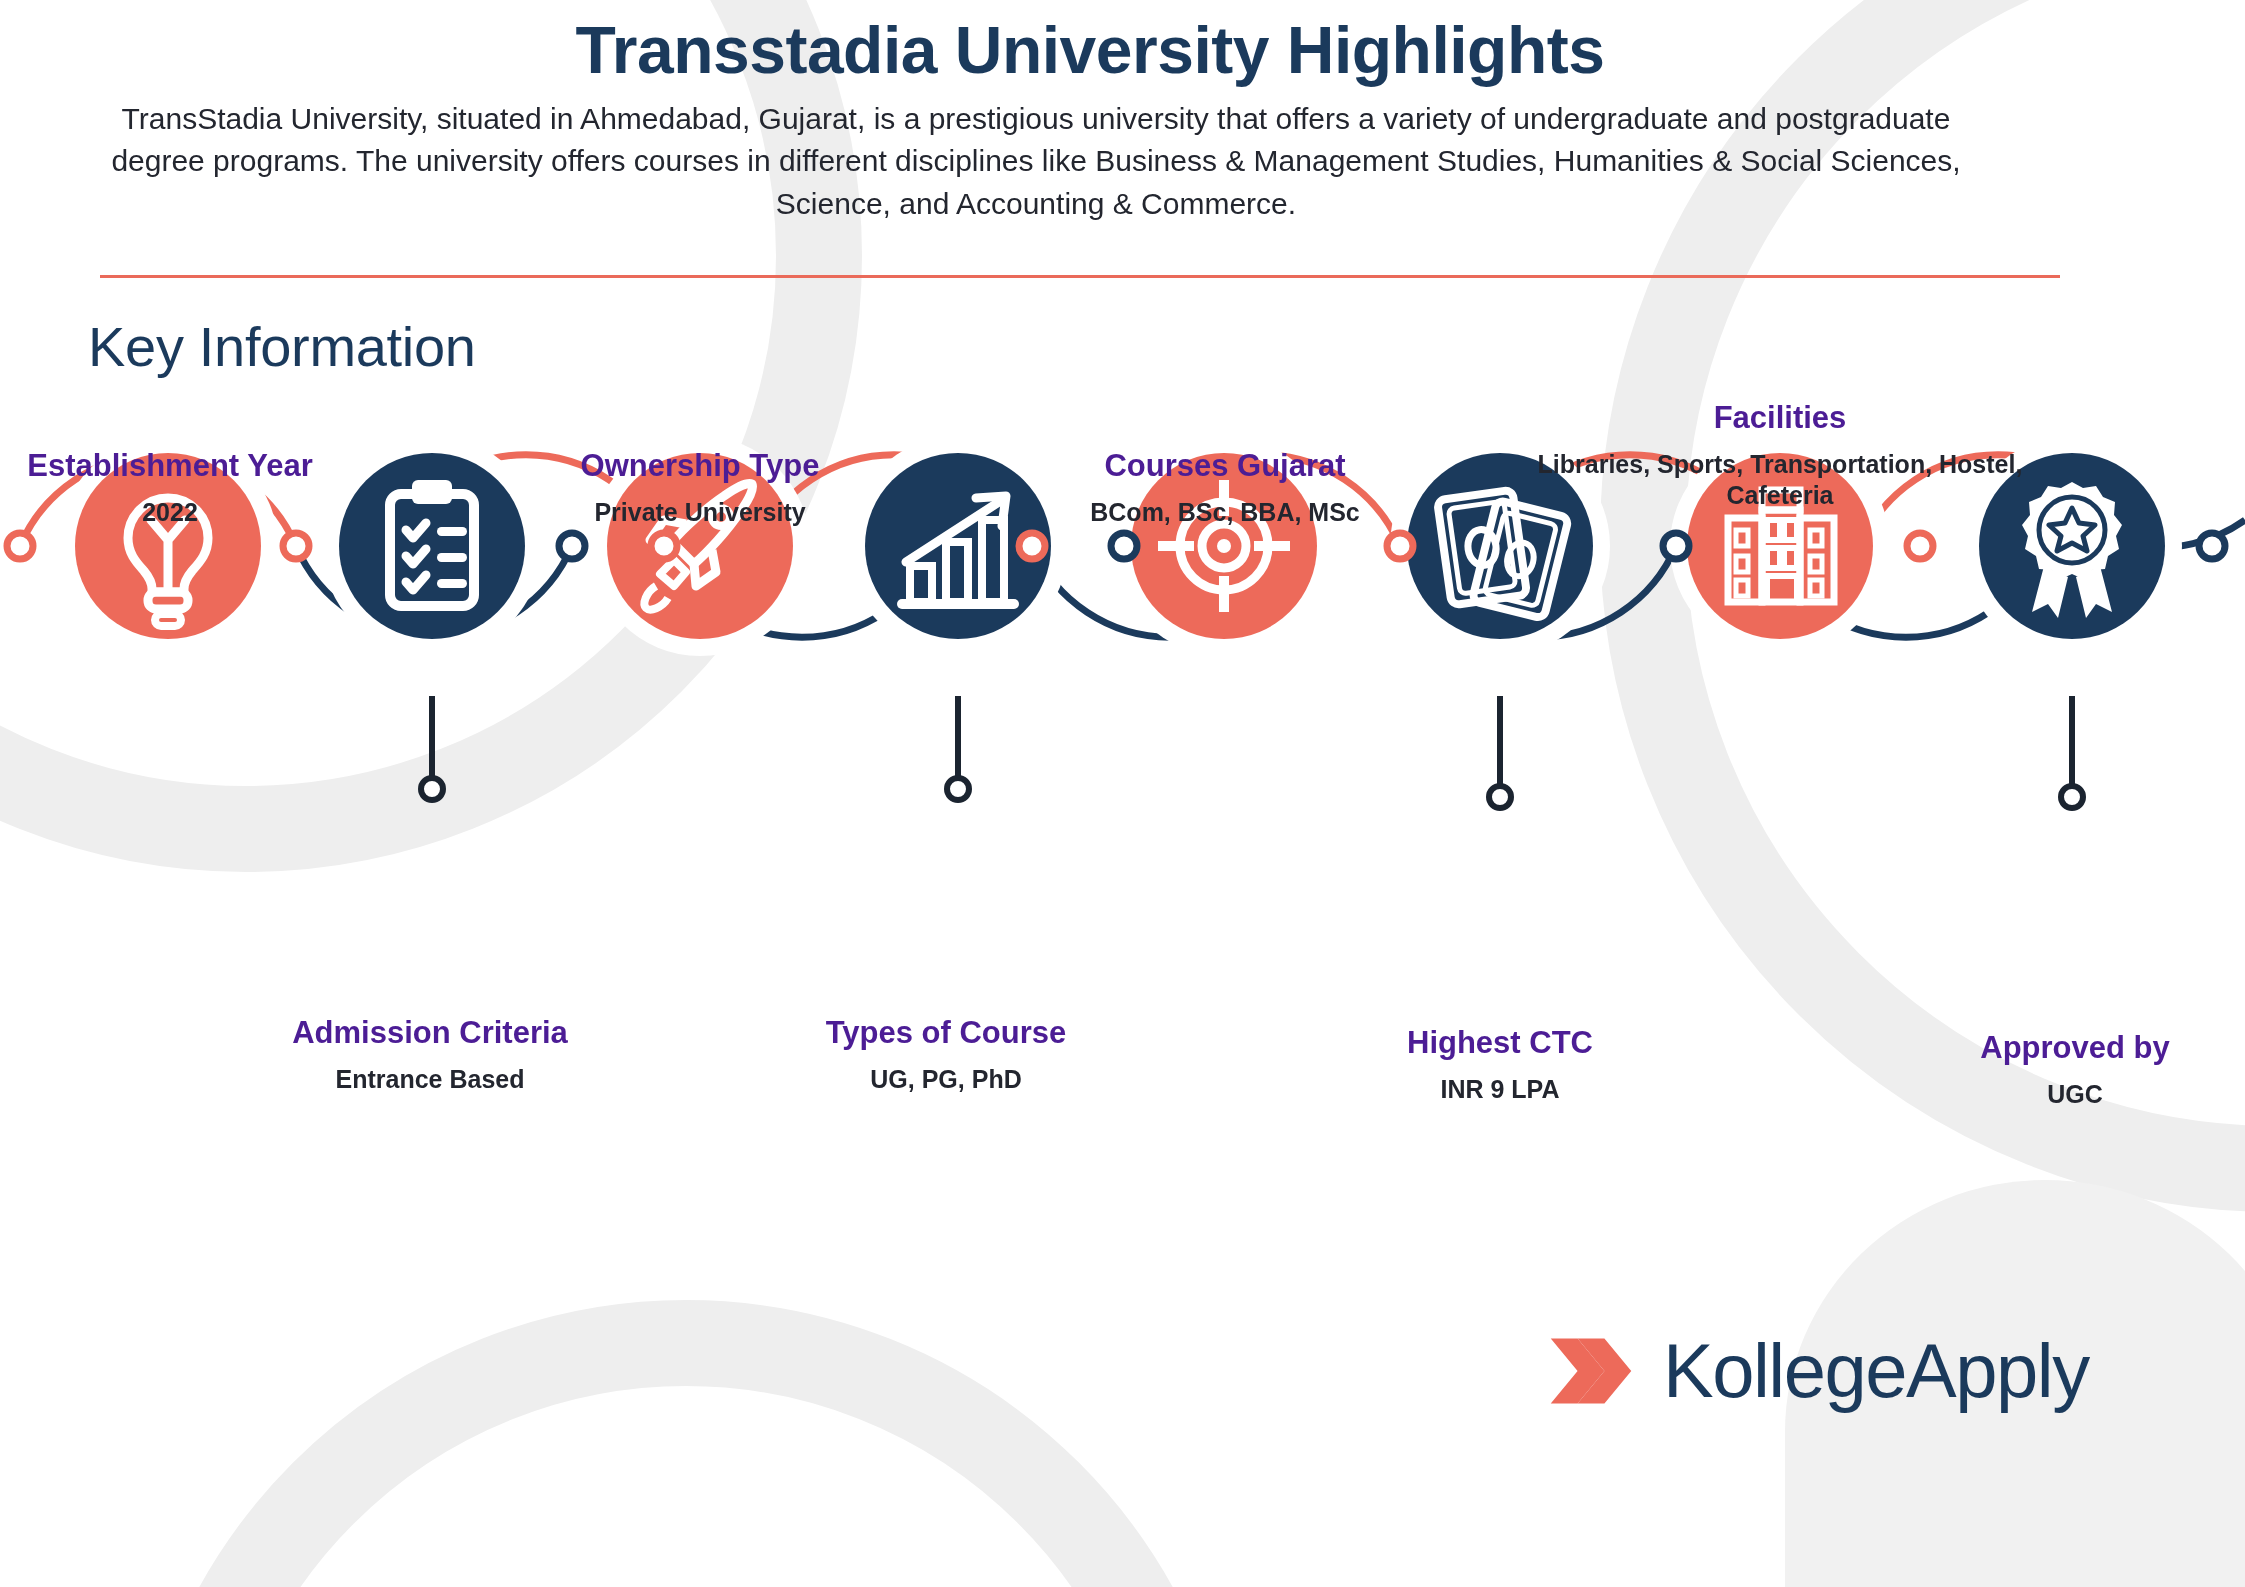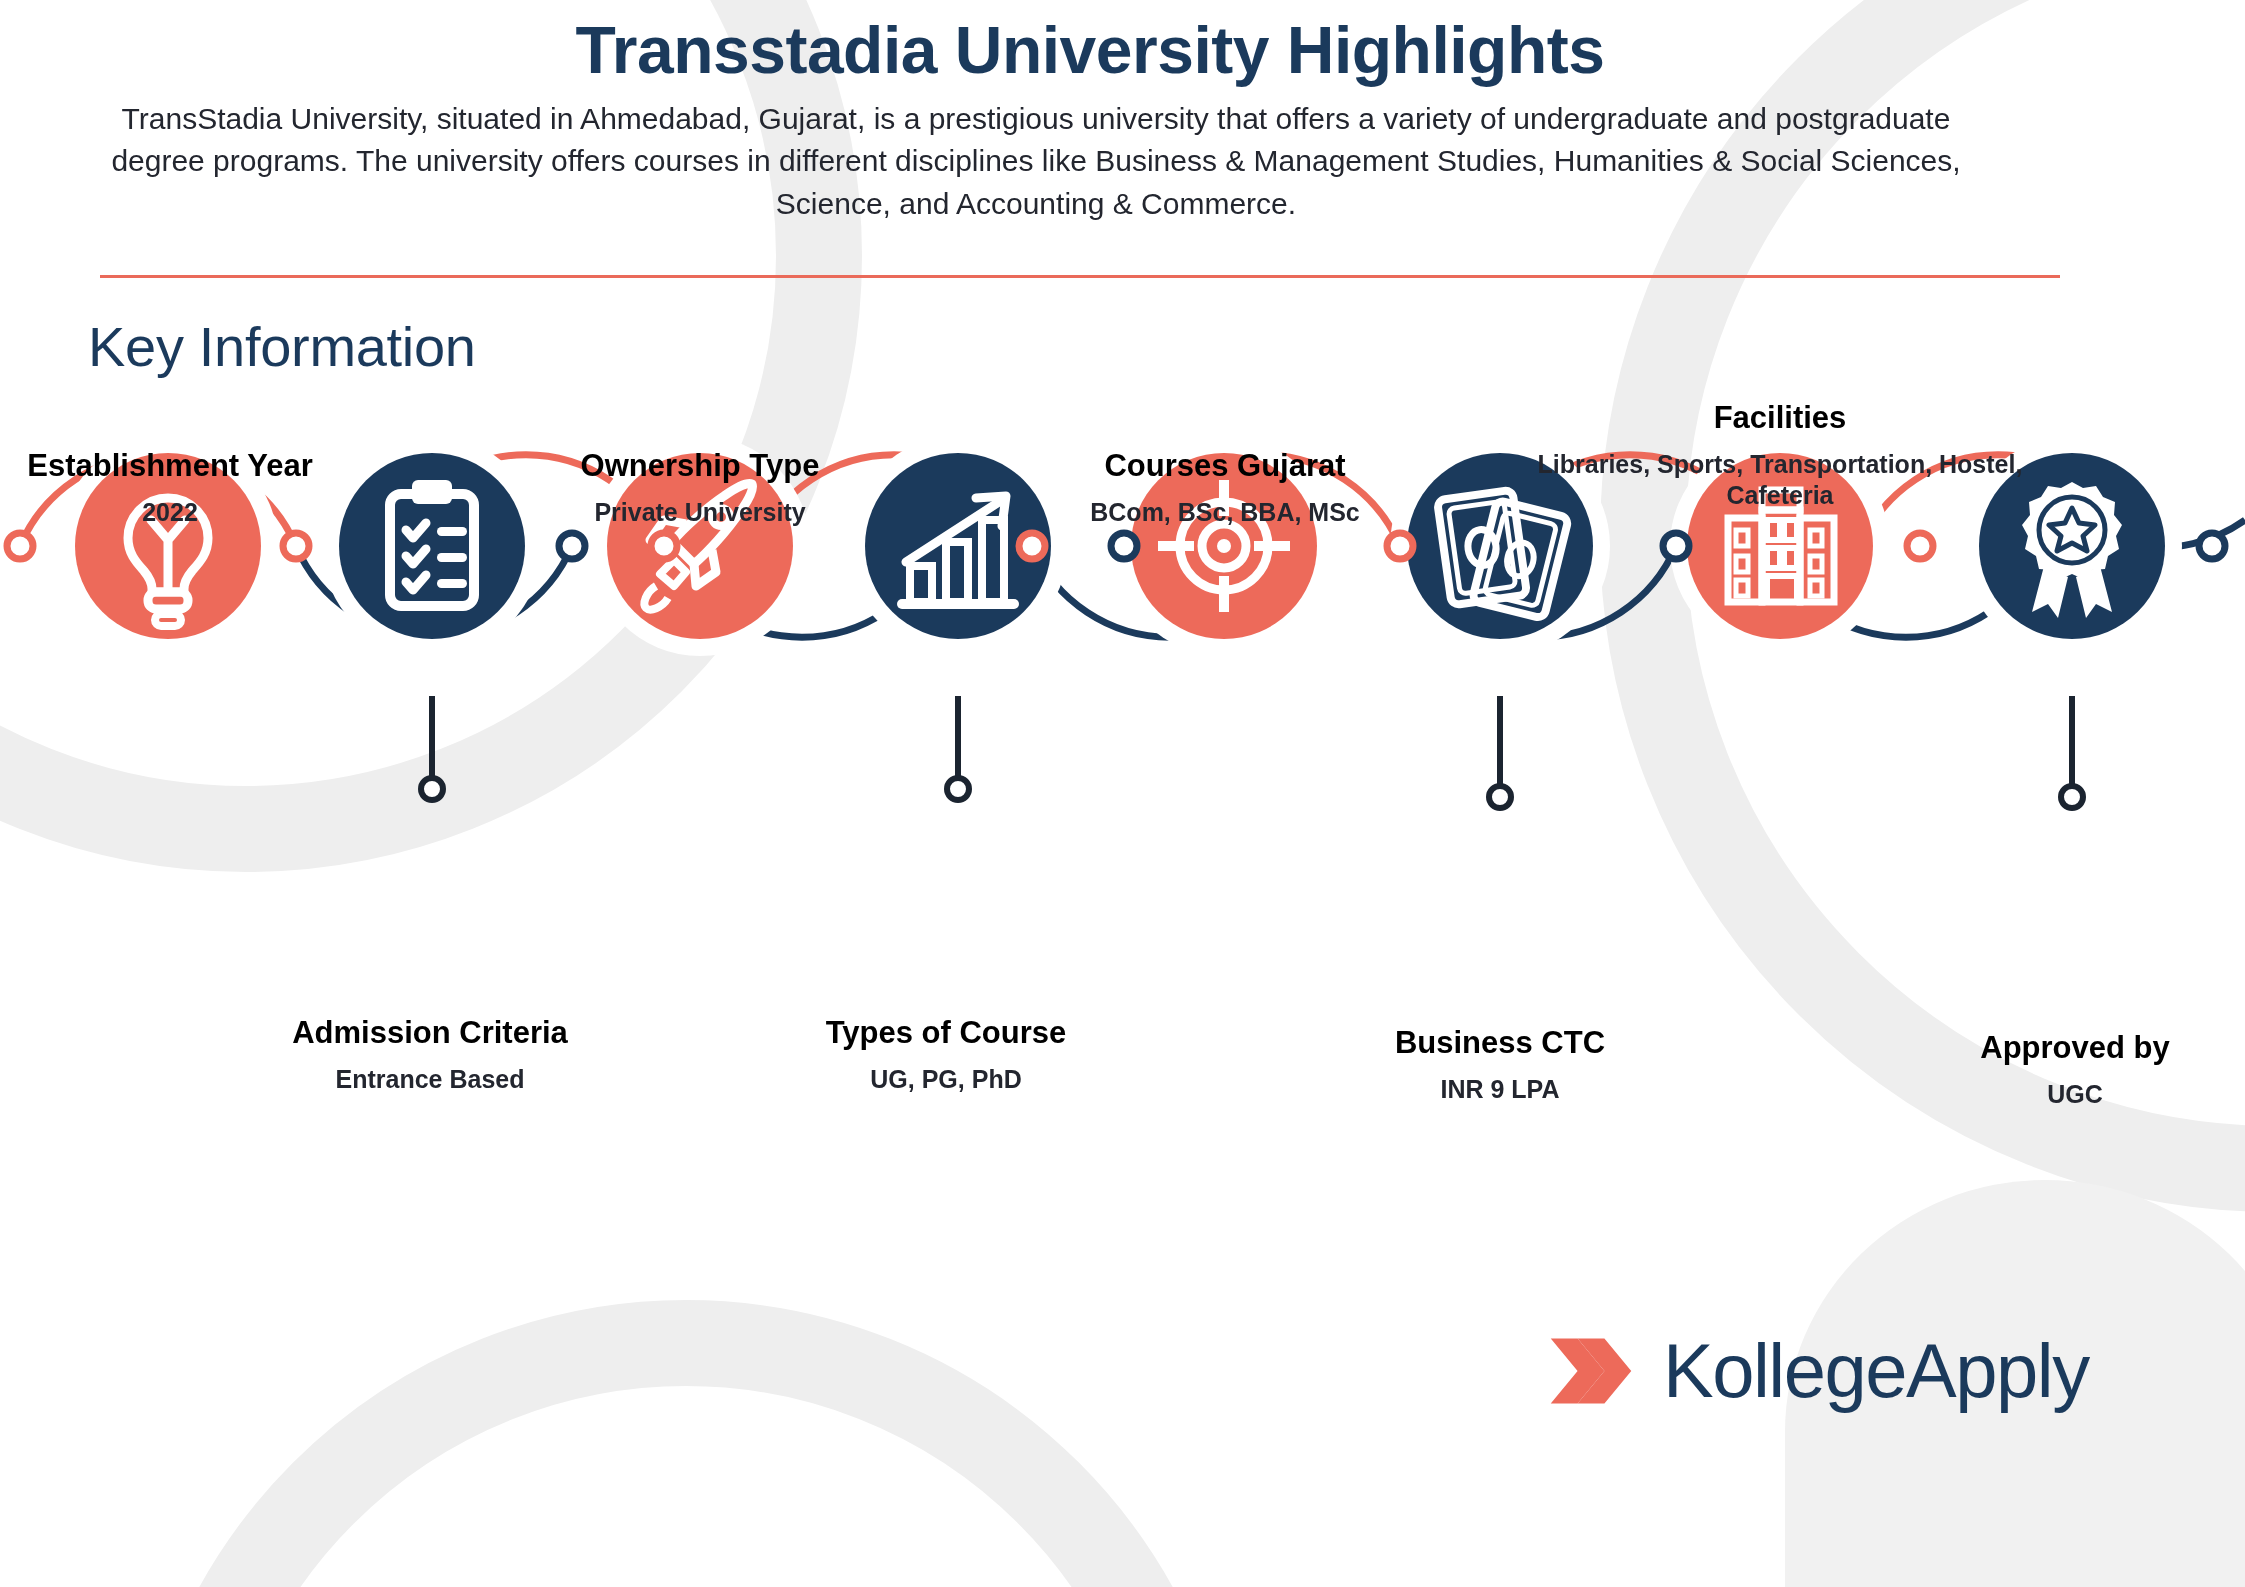--- a/index.html
+++ b/index.html
@@ -43,21 +43,21 @@
   #section-title{
     position:absolute;left:84px;top:310px;font-size:56px;color:#1b3a5c;font-weight:normal;
     margin:4px;letter-spacing:-0.3px;
   }
 
   
   #timeline-svg{position:absolute;left:0;top:400px;width:2245px;height:700px;}
 
   
   .label-block{position:absolute;text-align:center;}
-  .label-title{font-size:31px;font-weight:bold;color:#000000;line-height:1.18;margin:0;}
+  .label-title{font-size:31px;font-weight:bold;color:#4c1d95;line-height:1.18;margin:0;}
   .label-value{font-size:25px;font-weight:bold;color:#23262f;line-height:1.25;margin:12px 0 0 0;}
 
   
   #logo{position:absolute;left:1545px;top:1325px;display:flex;align-items:center;gap:26px;}
   #logo-mark{width:92px;height:92px;flex:0 0 auto;}
   #logo-text{font-size:76px;font-weight:normal;color:#1b3a5c;letter-spacing:-1.5px;line-height:1;}
 </style>
 </head>
 <body>
 
@@ -301,21 +301,21 @@
   <p class="label-title">Admission Criteria</p>
   <p class="label-value">Entrance Based</p>
 </div>
 
 <div class="label-block" style="left:716px;top:1015px;width:460px;">
   <p class="label-title">Types of Course</p>
   <p class="label-value">UG, PG, PhD</p>
 </div>
 
 <div class="label-block" style="left:1270px;top:1025px;width:460px;">
-  <p class="label-title">Business CTC</p>
+  <p class="label-title">Highest CTC</p>
   <p class="label-value">INR 9 LPA</p>
 </div>
 
 <div class="label-block" style="left:1845px;top:1030px;width:460px;">
   <p class="label-title">Approved by</p>
   <p class="label-value">UGC</p>
 </div>
 
 <div id="logo">
   <svg id="logo-mark" viewBox="0 0 96 76">

